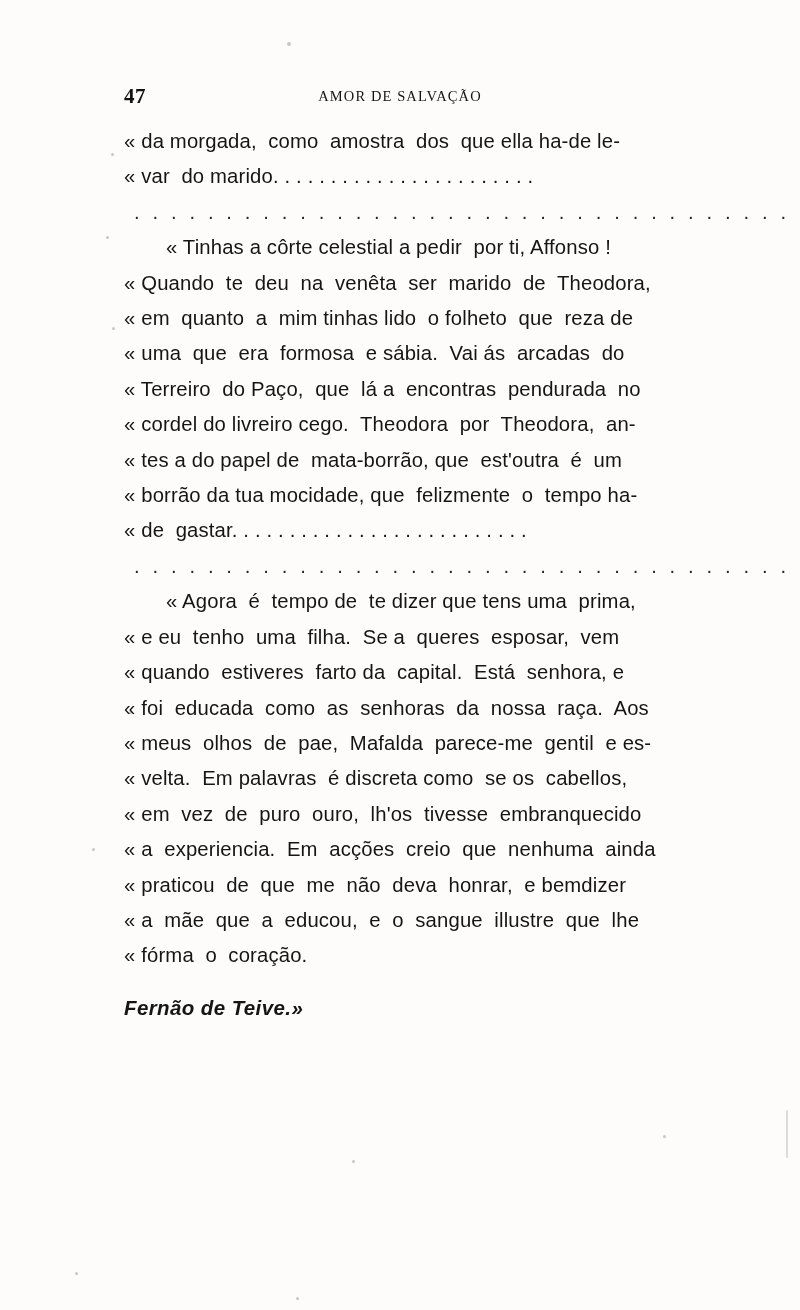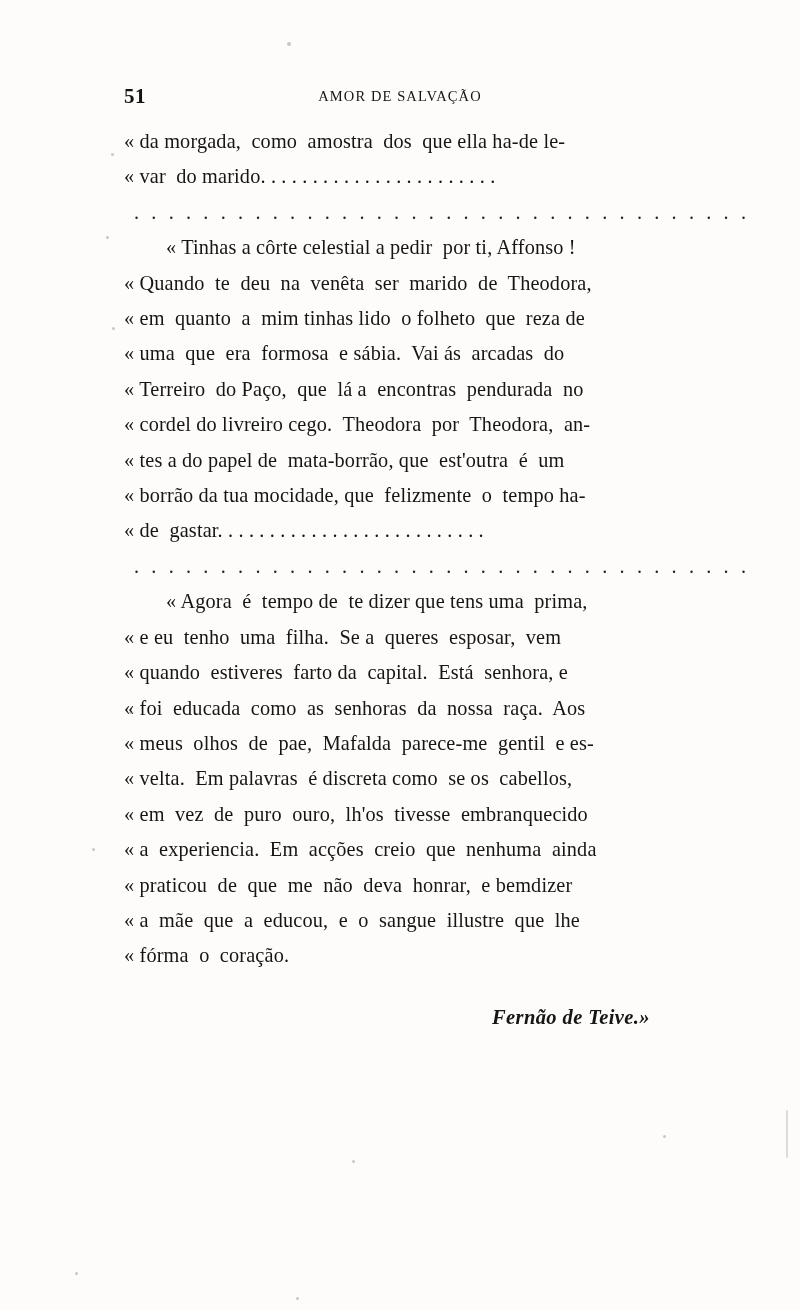--- a/index.html
+++ b/index.html
@@ -64,43 +64,42 @@
     letter-spacing: 1.1px;
     color: #141414;
     transform: scaleY(1.04);
   }
 
   .body-text {
     font-size: 20.3px;
     line-height: 35.4px;
     color: #151515;
     text-align: left;
-    font-family: Liberation Serif, serif;
+    font-family: Liberation Sans, sans-serif;
   }
 
   .line {
     white-space: pre;
     letter-spacing: .15px;
     transform: scaleY(1.02);
     transform-origin: left top;
   }
 
   .indent { padding-left: 42px; }
 
   .dotline {
     white-space: pre;
     letter-spacing: 3.6px;
     font-size: 20.3px;
     color: #262626;
     padding-left: 10px;
   }
 
   .signature {
-    margin-top: 26px;
-    text-align: right;
+    margin-top: 16px;
     padding-right: 26px;
     font-style: italic;
     font-weight: bold;
     font-size: 20.5px;
     letter-spacing: .4px;
   }
 </style>
 </head>
 <body>
 
@@ -114,21 +113,21 @@
   <div class="speck" style="left:663px;top:1135px;width:3px;height:3px;"></div>
   <div class="speck" style="left:75px;top:1272px;width:3px;height:3px;"></div>
   <div class="speck" style="left:352px;top:1160px;width:3px;height:3px;"></div>
   <div class="speck" style="left:296px;top:1297px;width:3px;height:3px;"></div>
   <div class="speck" style="left:786px;top:1110px;width:2px;height:48px;border-radius:1px;opacity:.45;"></div>
 </div>
 
 <div class="content">
 
   <div class="head">
-    <div class="folio">51</div>
+    <div class="folio">47</div>
     <div class="runhead">AMOR DE SALVAÇÃO</div>
   </div>
 
   <div class="body-text">
 
     <div>
       <div class="line">« da morgada,  como  amostra  dos  que ella ha-de le-</div>
       <div class="line">« var  do marido. . . . . . . . . . . . . . . . . . . . . . .</div>
     </div>
 

